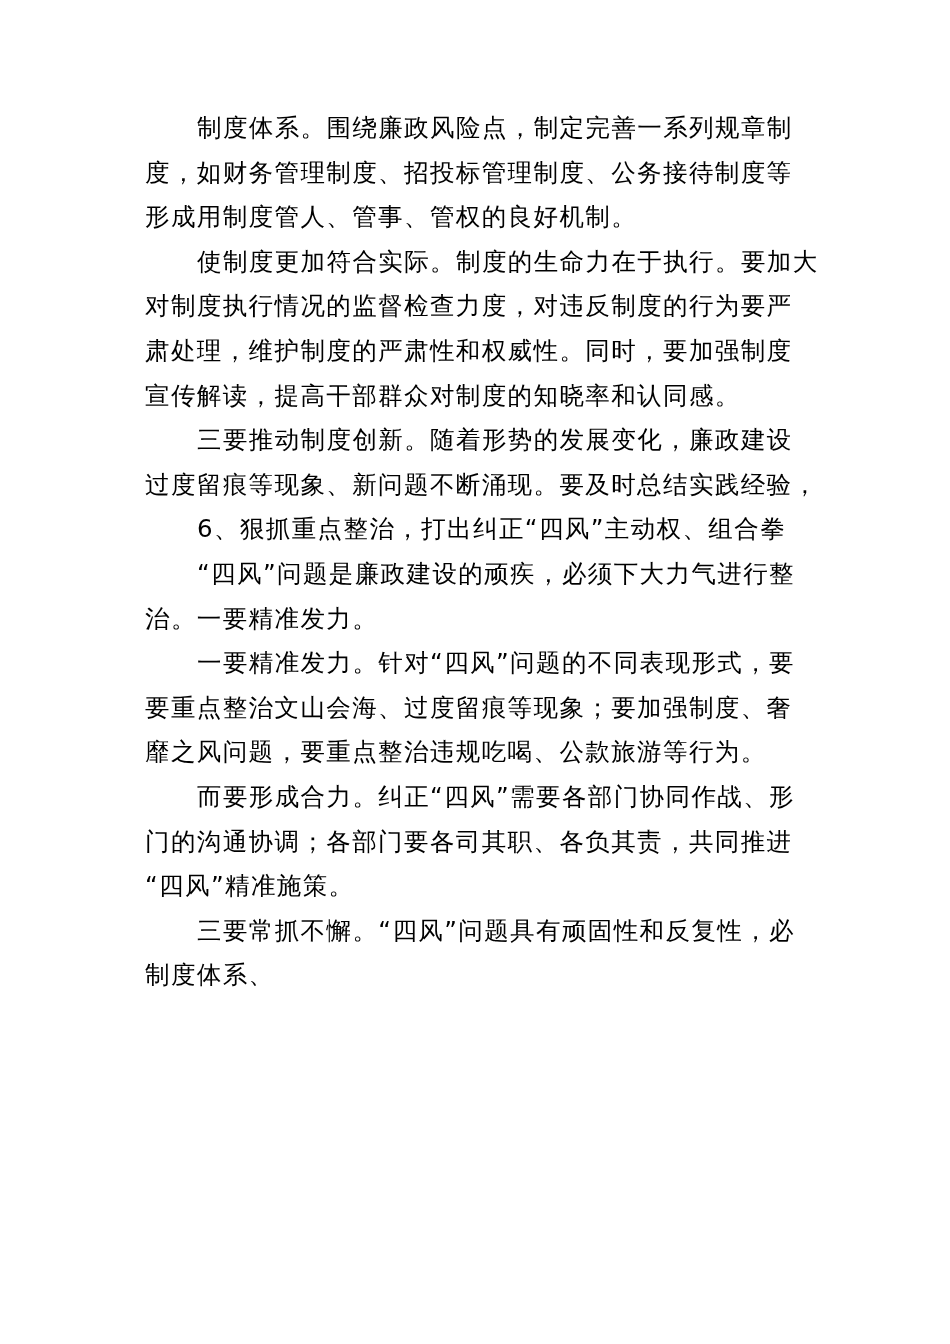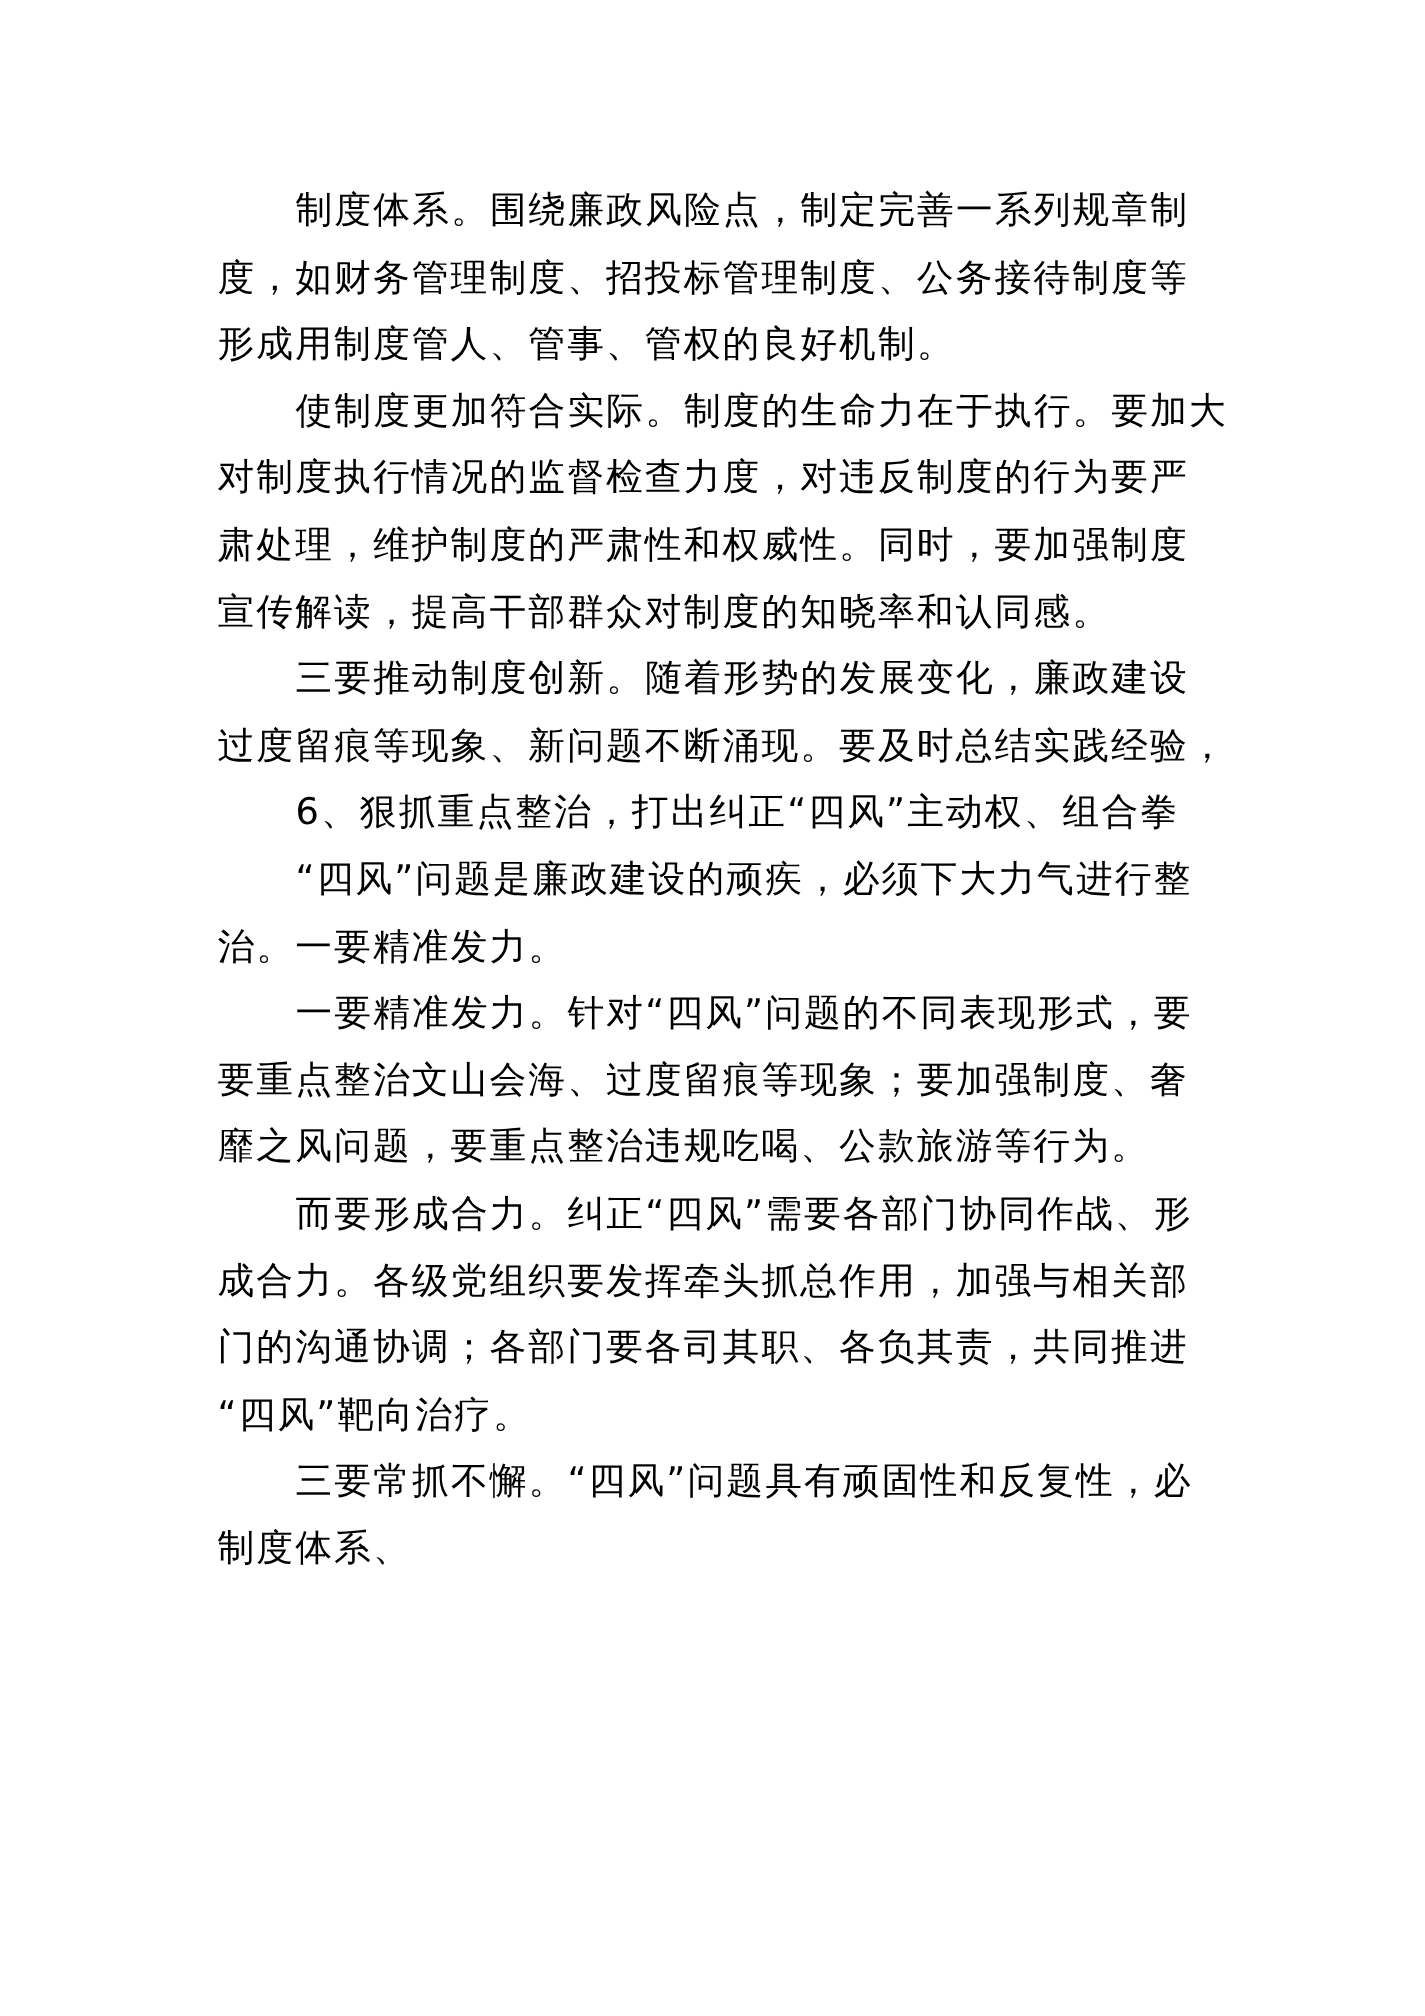--- a/index.html
+++ b/index.html
@@ -11,21 +11,21 @@
       width: 950px;
       height: 1344px;
       position: relative;
       overflow: hidden;
       font-family: "DejaVu Sans", "Liberation Sans", sans-serif;
       color: #000000;
     }
     .page {
       position: absolute;
       left: 145px;
-      top: 118px;
+      top: 106px;
       width: 662px;
     }
     .line {
       height: 44.6px;
       line-height: 44.6px;
       font-size: 24.5px;
       white-space: nowrap;
       letter-spacing: 1.4px;
     }
     .indent {
@@ -45,18 +45,17 @@
   <div class="line">宣传解读，提高干部群众对制度的知晓率和认同感。</div>
   <div class="line indent">三要推动制度创新。随着形势的发展变化，廉政建设</div>
   <div class="line">过度留痕等现象、新问题不断涌现。要及时总结实践经验，</div>
   <div class="line indent">6、狠抓重点整治，打出纠正“四风”主动权、组合拳</div>
   <div class="line indent">“四风”问题是廉政建设的顽疾，必须下大力气进行整</div>
   <div class="line">治。一要精准发力。</div>
   <div class="line indent">一要精准发力。针对“四风”问题的不同表现形式，要</div>
   <div class="line">要重点整治文山会海、过度留痕等现象；要加强制度、奢</div>
   <div class="line">靡之风问题，要重点整治违规吃喝、公款旅游等行为。</div>
   <div class="line indent">而要形成合力。纠正“四风”需要各部门协同作战、形</div>
-  <div class="line">成合力。各级党组织要发挥牵头抓总作用，加强与相关部</div>
   <div class="line">门的沟通协调；各部门要各司其职、各负其责，共同推进</div>
-  <div class="line">“四风”靶向治疗。</div>
+  <div class="line">“四风”精准施策。</div>
   <div class="line indent">三要常抓不懈。“四风”问题具有顽固性和反复性，必</div>
   <div class="line">制度体系、</div>
 </div>
 
 </body></html>

